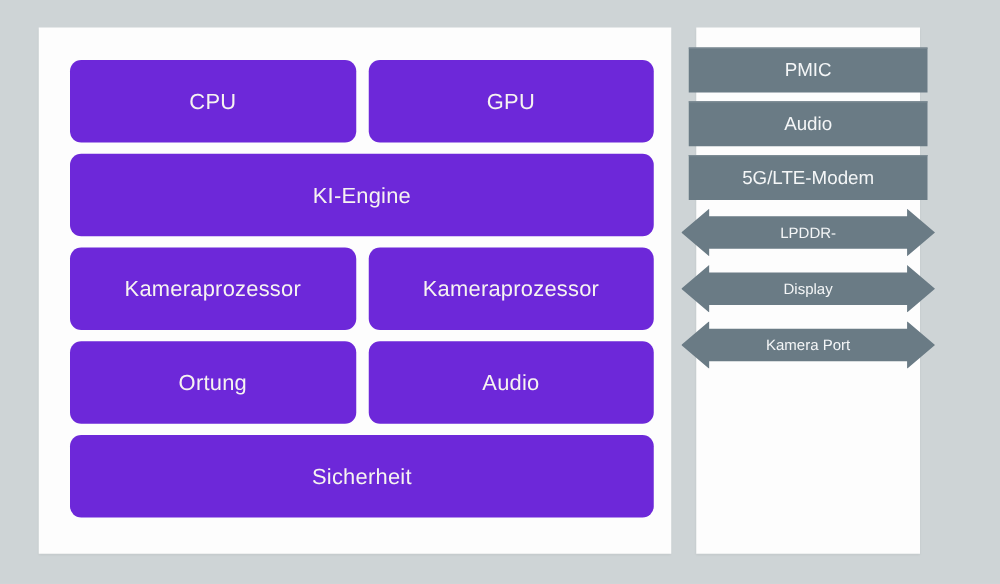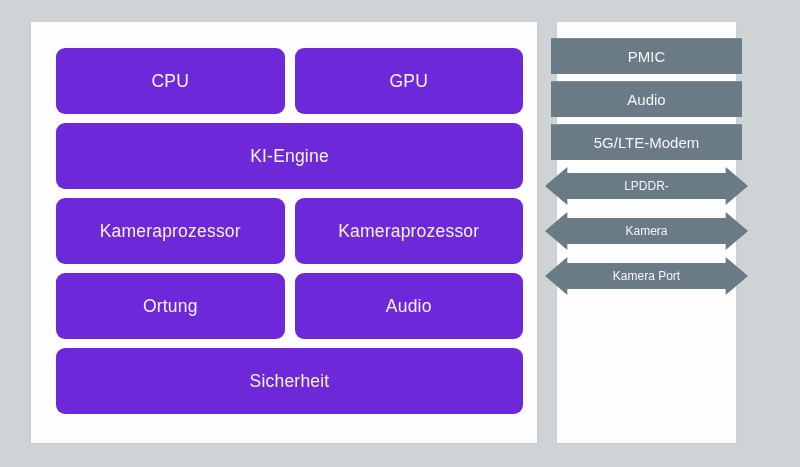--- a/index.html
+++ b/index.html
@@ -115,20 +115,20 @@
   </div>
 
   <div class="panel io">
     <div class="gray-block">PMIC</div>
     <div class="gray-block">Audio</div>
     <div class="gray-block">5G/LTE-Modem</div>
     <div class="arrow">
       <span>LPDDR-</span>
     </div>
     <div class="arrow">
-      <span>Kamera</span>
+      <span>Display</span>
     </div>
     <div class="arrow">
       <span>Kamera Port</span>
     </div>
   </div>
 
 </div>
 
 </body></html>

